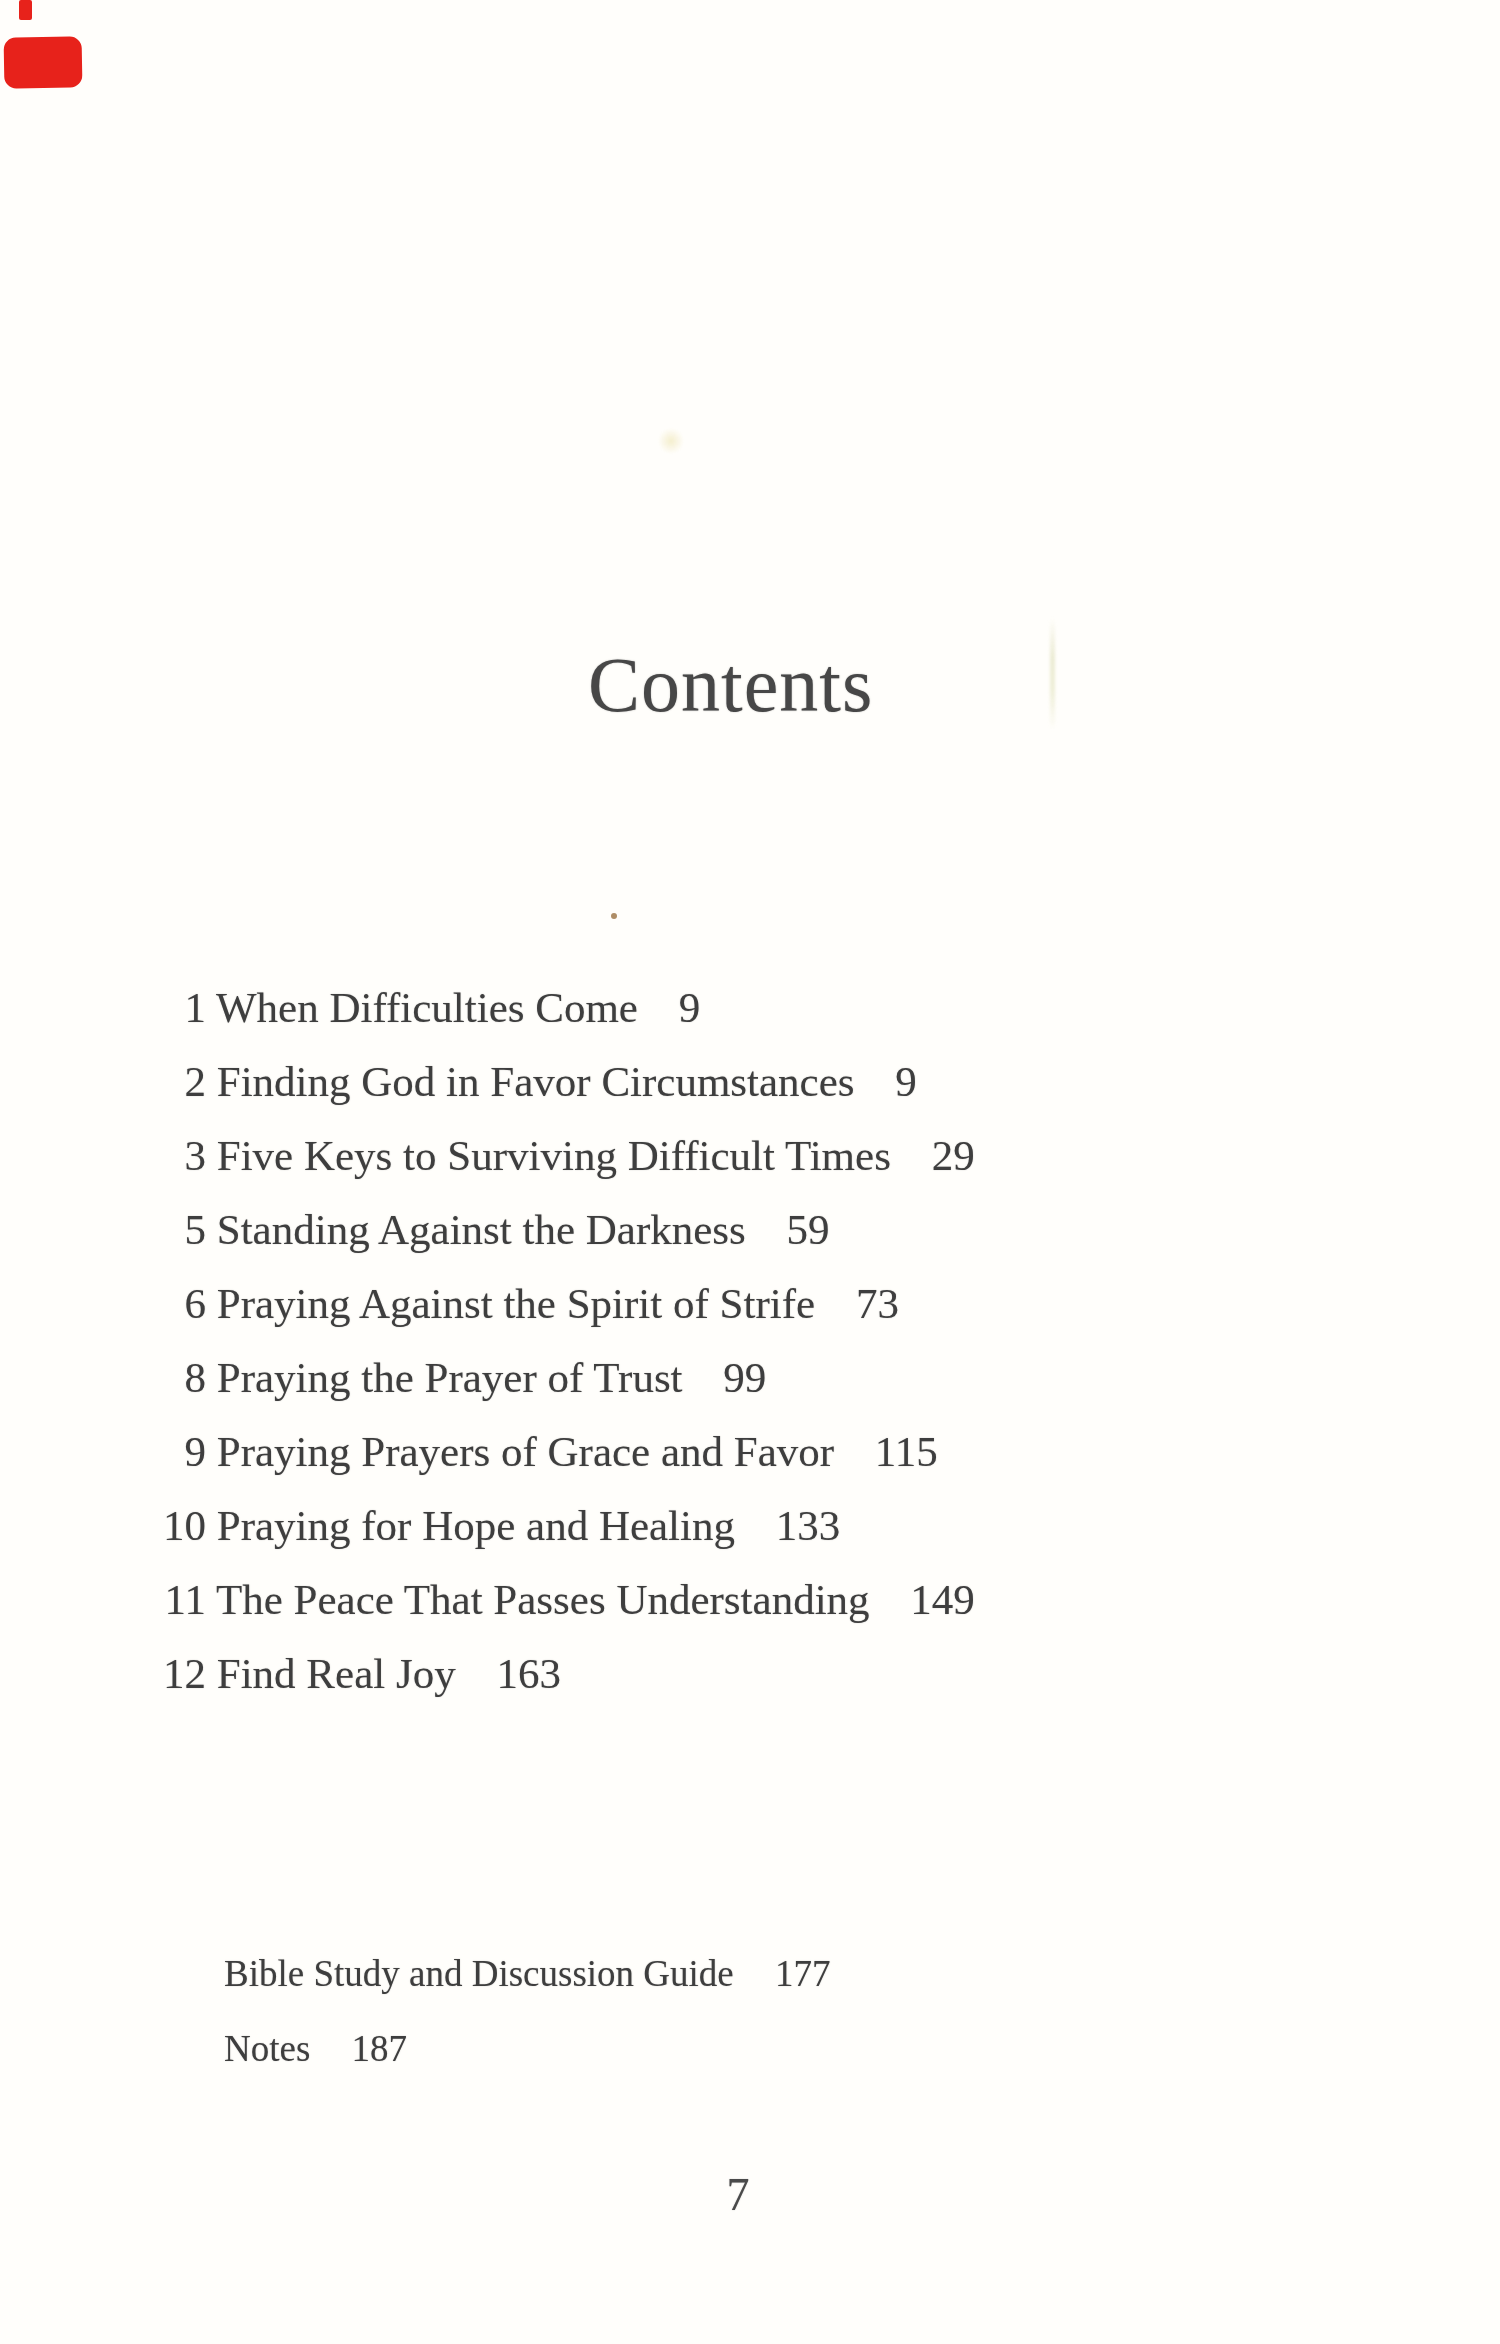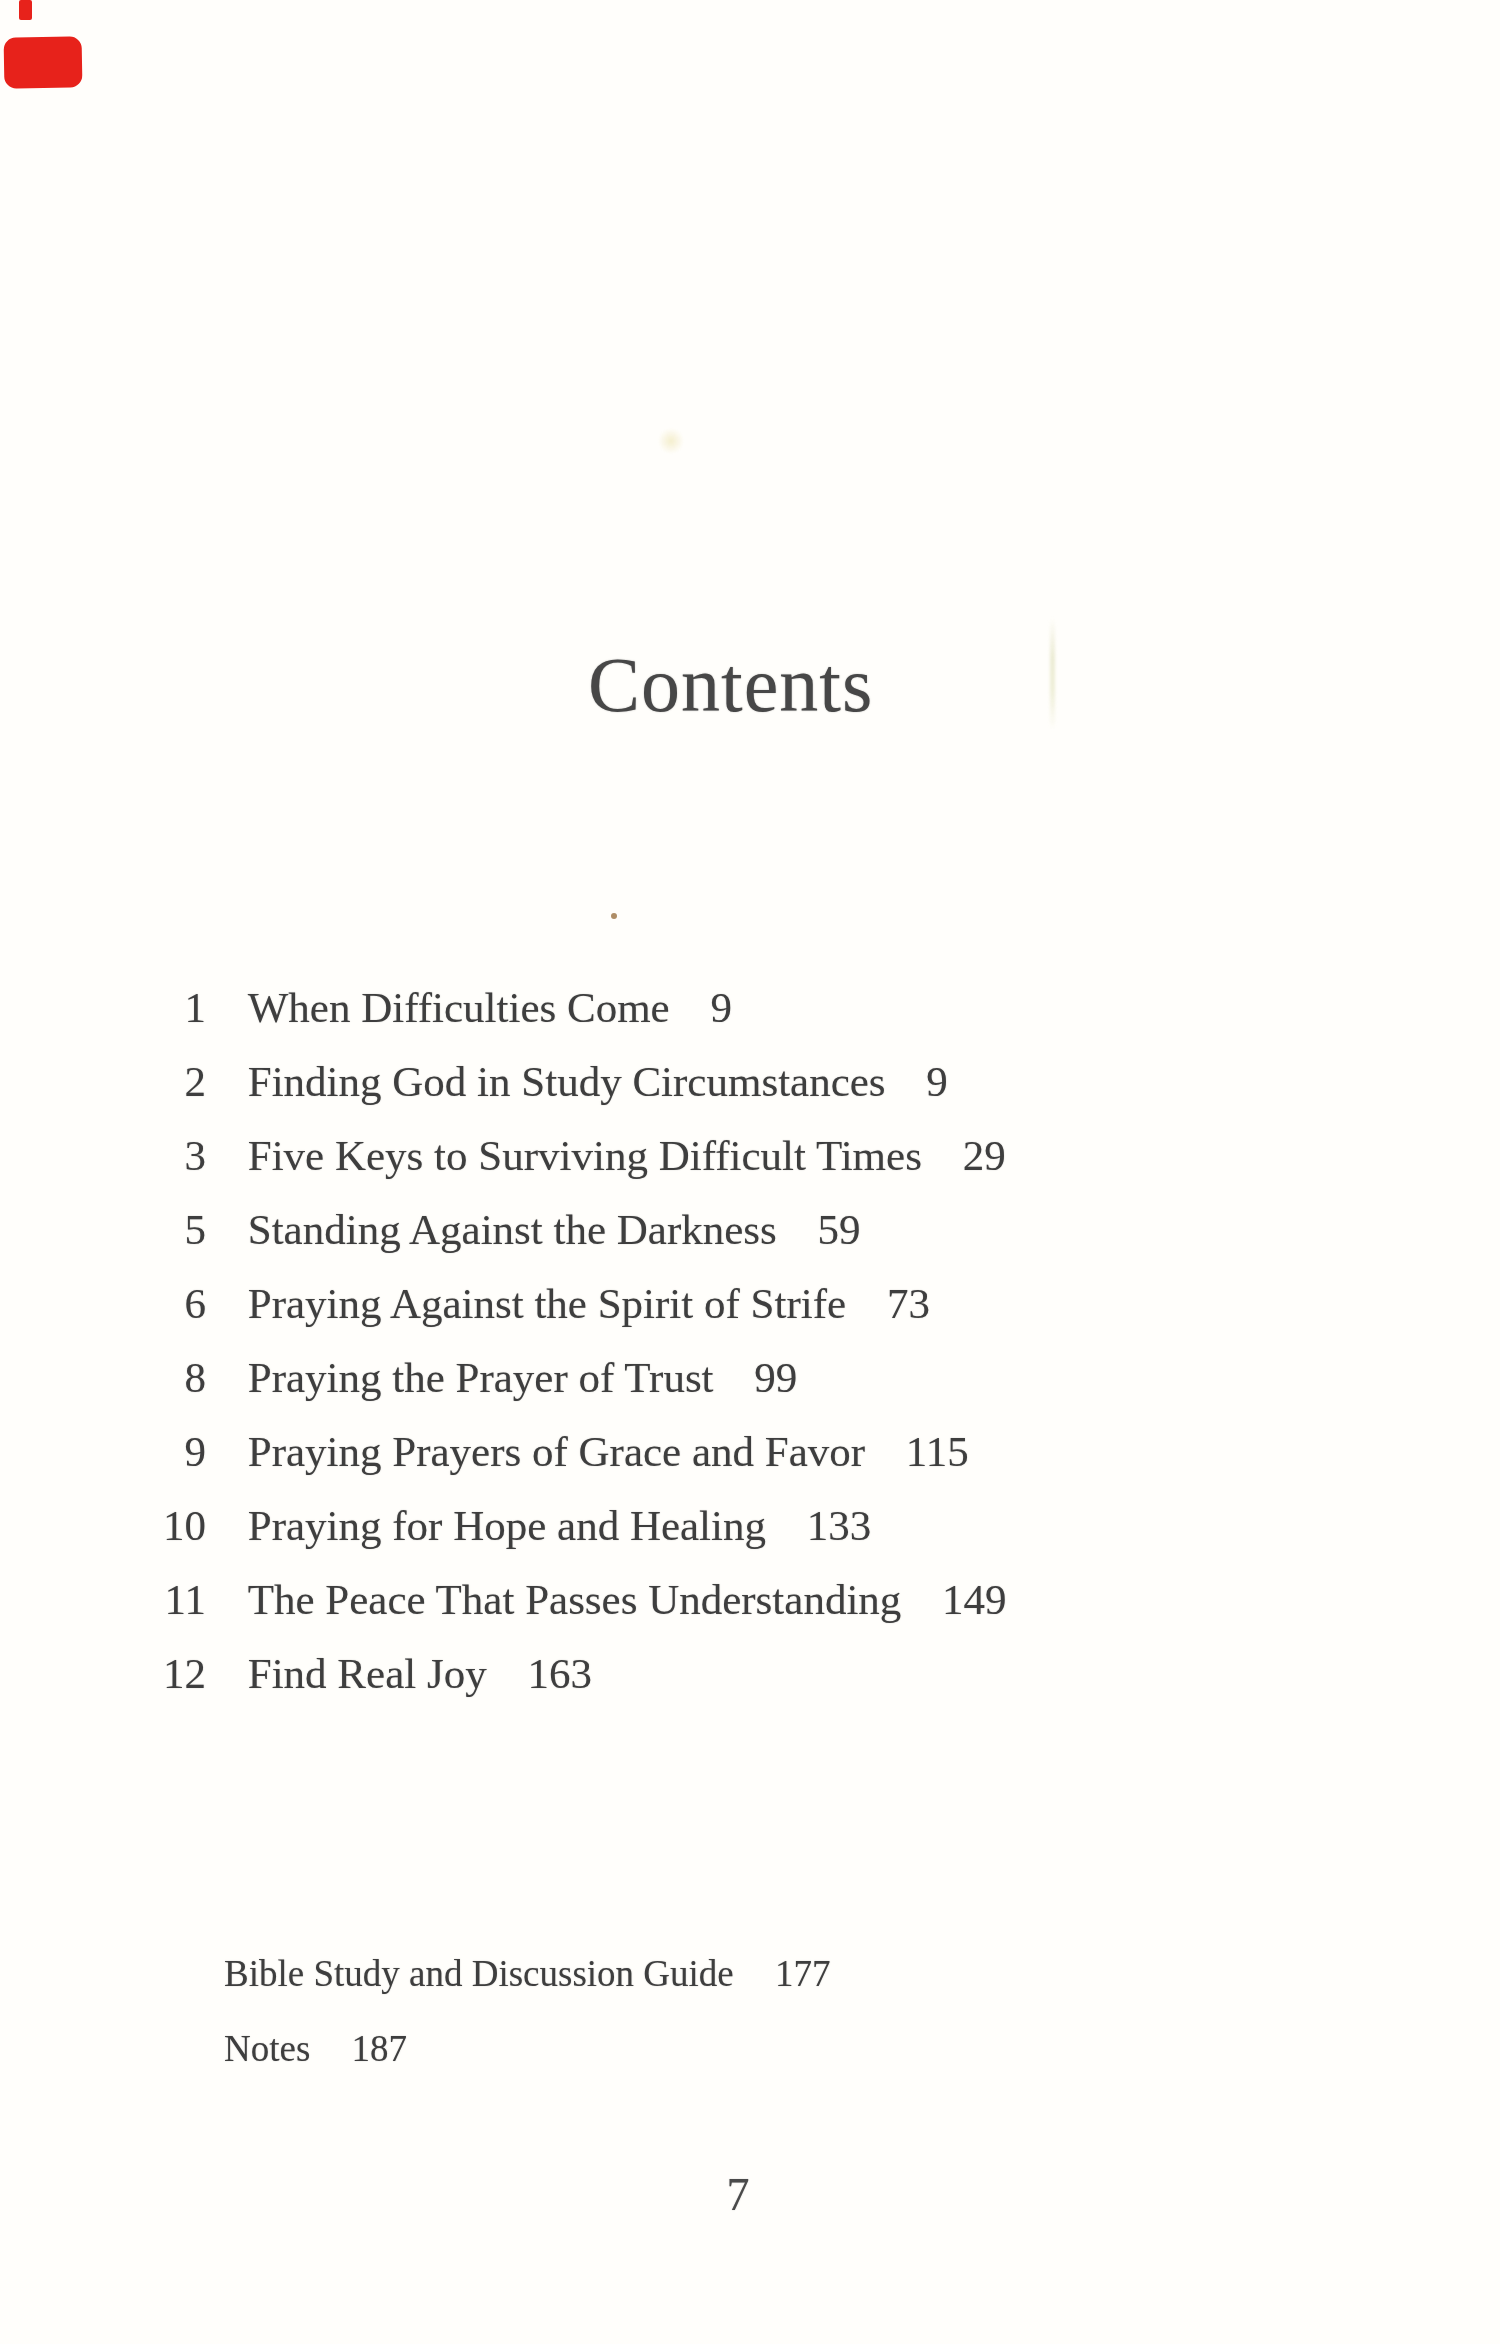--- a/index.html
+++ b/index.html
@@ -85,21 +85,20 @@
   .toc-row {
     white-space: nowrap;
     height: 74px;
   }
   .toc-row .num {
     display: inline-block;
     width: 206px;
     text-align: right;
   }
   .toc-row .title {
-    margin-left: 31px;
   }
   .toc-row .pg {
     margin-left: 30px;
   }
   .backmatter {
     position: absolute;
     left: 224px; top: 1936px;
     font-size: 37px;
     line-height: 75px;
     text-shadow: 0 0 1.2px rgba(70,70,70,0.4);
@@ -133,21 +132,21 @@
 
   <ol class="toc" id="chapter-list">
   <li class="toc-row">
     <span class="num">1</span>
     <span class="title">When Difficulties Come</span>
     <span class="pg">9</span>
   </li>
 
   <li class="toc-row">
     <span class="num">2</span>
-    <span class="title">Finding God in Study Circumstances</span>
+    <span class="title">Finding God in Favor Circumstances</span>
     <span class="pg">9</span>
   </li>
 
   <li class="toc-row">
     <span class="num">3</span>
     <span class="title">Five Keys to Surviving Difficult Times</span>
     <span class="pg">29</span>
   </li>
 
 

